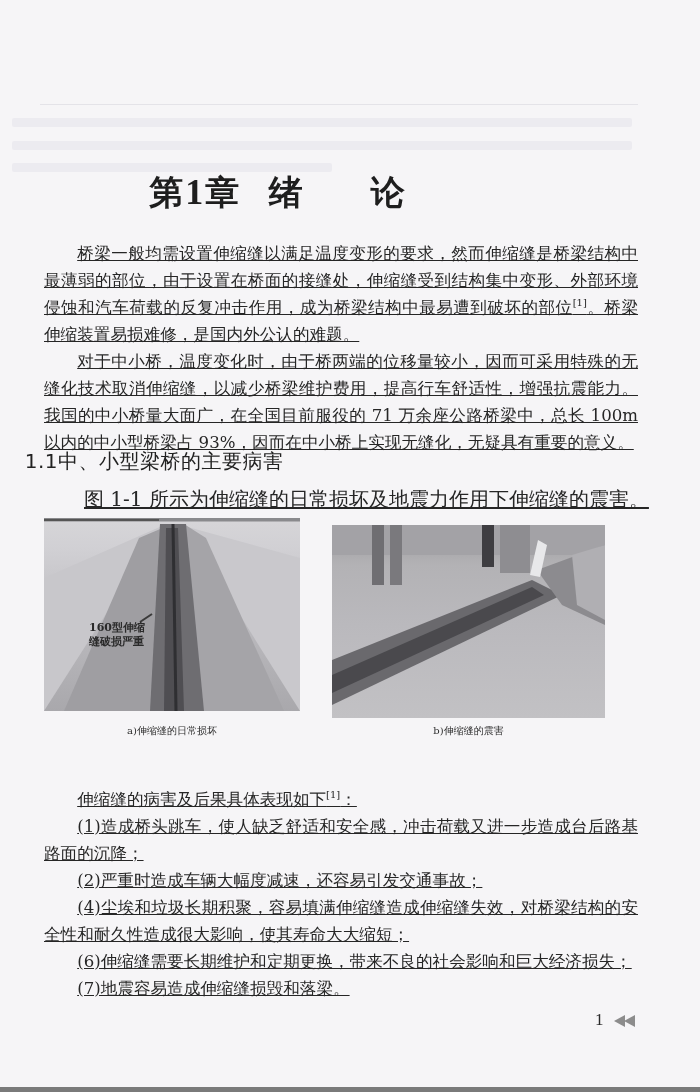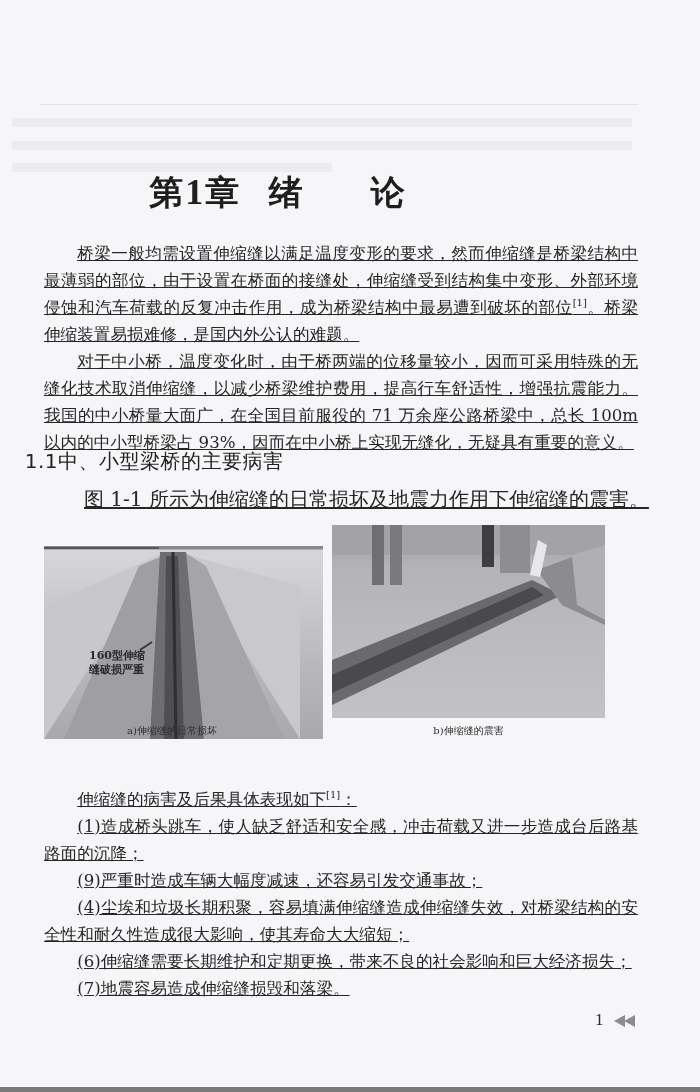--- a/index.html
+++ b/index.html
@@ -38,21 +38,21 @@
       font-size:20px; color:#222; letter-spacing:0.5px;text-align:right;
     }
     .section-heading .sec-num { display:inline-block; width:46px; }
 
     .fig-intro { position:absolute; left:44px; top:486px; font-size:20px; color:#262626; text-indent:0; }
 
     .photo {
       position:absolute; overflow:hidden;
       background:#b9b8bc;
     }
-    .photo-a { left:44px; top:546px; width:279px; height:193px;
+    .photo-a { left:44px; top:518px; width:256px; height:193px;
       background:linear-gradient(180deg,#8a8a8d 0px,#8a8a8d 3px,#d6d5d8 4px,#d1d0d4 30px,#b8b7bb 120px,#a9a8ac 193px);text-decoration:underline; }
     .photo-b { left:332px; top:525px; width:273px; height:193px;
       background:linear-gradient(180deg,#9b9a9d 0px,#b3b2b5 40px,#bab9bd 100px,#c2c1c4 193px); }
 
     .photo-caption {
       position:absolute; font-size:10px; color:#2e2e2e; text-align:center;
     }
     .inner-label {
       position:absolute; left:45px; top:103px; font-size:11px; line-height:14px;
       color:#2a2a2a; text-align:left; font-weight:bold;
@@ -134,21 +134,21 @@
     </svg>
   </div>
   <div class="photo-caption" style="left:332px;top:724px;width:273px;">b)伸缩缝的震害</div>
 
 
   <div class="para" style="top:786px;">
     <div class="indent">
       <span>伸缩缝的病害及后果具体表现如下</span><sup>[1]</sup><span>：</span>
     </div>
     <div class="indent">(1)造成桥头跳车，使人缺乏舒适和安全感，冲击荷载又进一步造成台后路基路面的沉降；</div>
-    <div class="indent">(9)严重时造成车辆大幅度减速，还容易引发交通事故；</div>
+    <div class="indent">(2)严重时造成车辆大幅度减速，还容易引发交通事故；</div>
     <div class="indent">(4)尘埃和垃圾长期积聚，容易填满伸缩缝造成伸缩缝失效，对桥梁结构的安全性和耐久性造成很大影响，使其寿命大大缩短；</div>
     <div class="indent">(6)伸缩缝需要长期维护和定期更换，带来不良的社会影响和巨大经济损失；</div>
     <div class="indent">(7)地震容易造成伸缩缝损毁和落梁。</div>
   </div>
 
   <div class="page-num">1</div>
   <svg class="page-arrows" width="24" height="14" viewBox="0 0 24 14">
     <polygon points="0,7 11,1 11,13" fill="#8c8c8c"></polygon>
     <polygon points="10,7 21,1 21,13" fill="#8c8c8c"></polygon>
   </svg>

